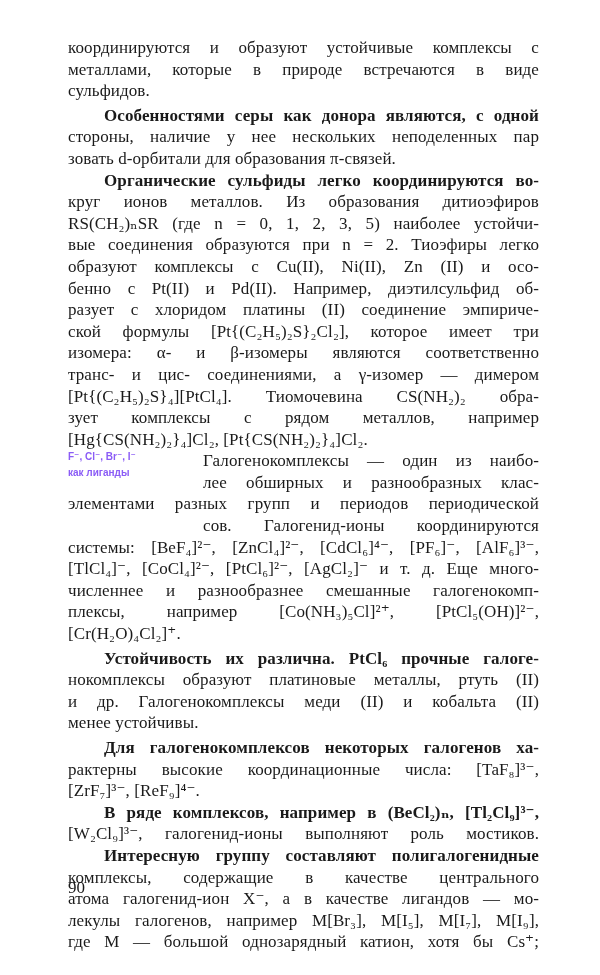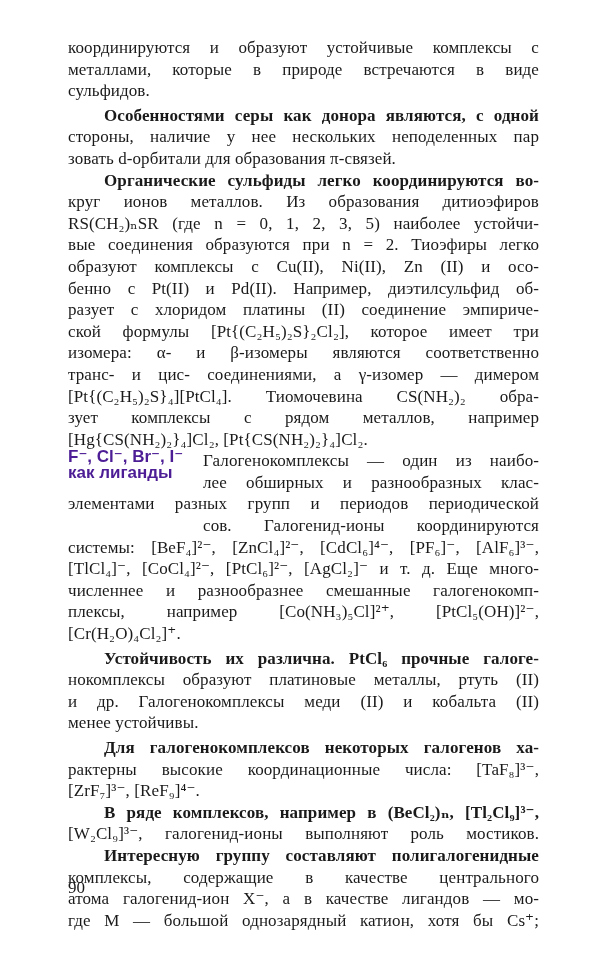--- a/index.html
+++ b/index.html
@@ -15,21 +15,21 @@
     white-space: nowrap; text-align: justify; text-align-last: justify;
     letter-spacing: 0.1px;
   }
   .line.last { text-align-last: left; }
   .indent { padding-left: 36px; font-weight: bold; }
   .side-indent { padding-left: 135px; }
   .gap { height: 3px; }
   .margin-note {
     position: absolute; left: 0; top: 412px; width: 130px;
     font-family: "Liberation Sans", "DejaVu Sans", sans-serif; font-weight: bold;
-    font-size: 17px; line-height: 16px; color: #4c1d95;
+    font-size: 10px; line-height: 16px; color: #8b5cf6;
   }
   .page-number {
     position: absolute; left: 68px; top: 878px;
     font-family: "Liberation Serif", serif; font-weight: normal; font-size: 17px;
   }
 </style>
 </head>
 <body>
 
 <div class="page">
@@ -90,17 +90,18 @@
     <div class="line last">[ZrF₇]³⁻, [ReF₉]⁴⁻.</div>
   </div>
   <div>
     <div class="line indent">В ряде комплексов, например в (BeCl₂)ₙ, [Tl₂Cl₉]³⁻,</div>
     <div class="line">[W₂Cl₉]³⁻, галогенид-ионы выполняют роль мостиков.</div>
   </div>
   <div>
     <div class="line indent">Интересную группу составляют полигалогенидные</div>
     <div class="line">комплексы, содержащие в качестве центрального</div>
     <div class="line">атома галогенид-ион X⁻, а в качестве лигандов — мо-</div>
+    <div class="line">лекулы галогенов, например M[Br₃], M[I₅], M[I₇], M[I₉],</div>
     <div class="line">где M — большой однозарядный катион, хотя бы Cs⁺;</div>
   </div>
 </div>
 
 <div class="page-number">90</div>
 
 </body></html>

